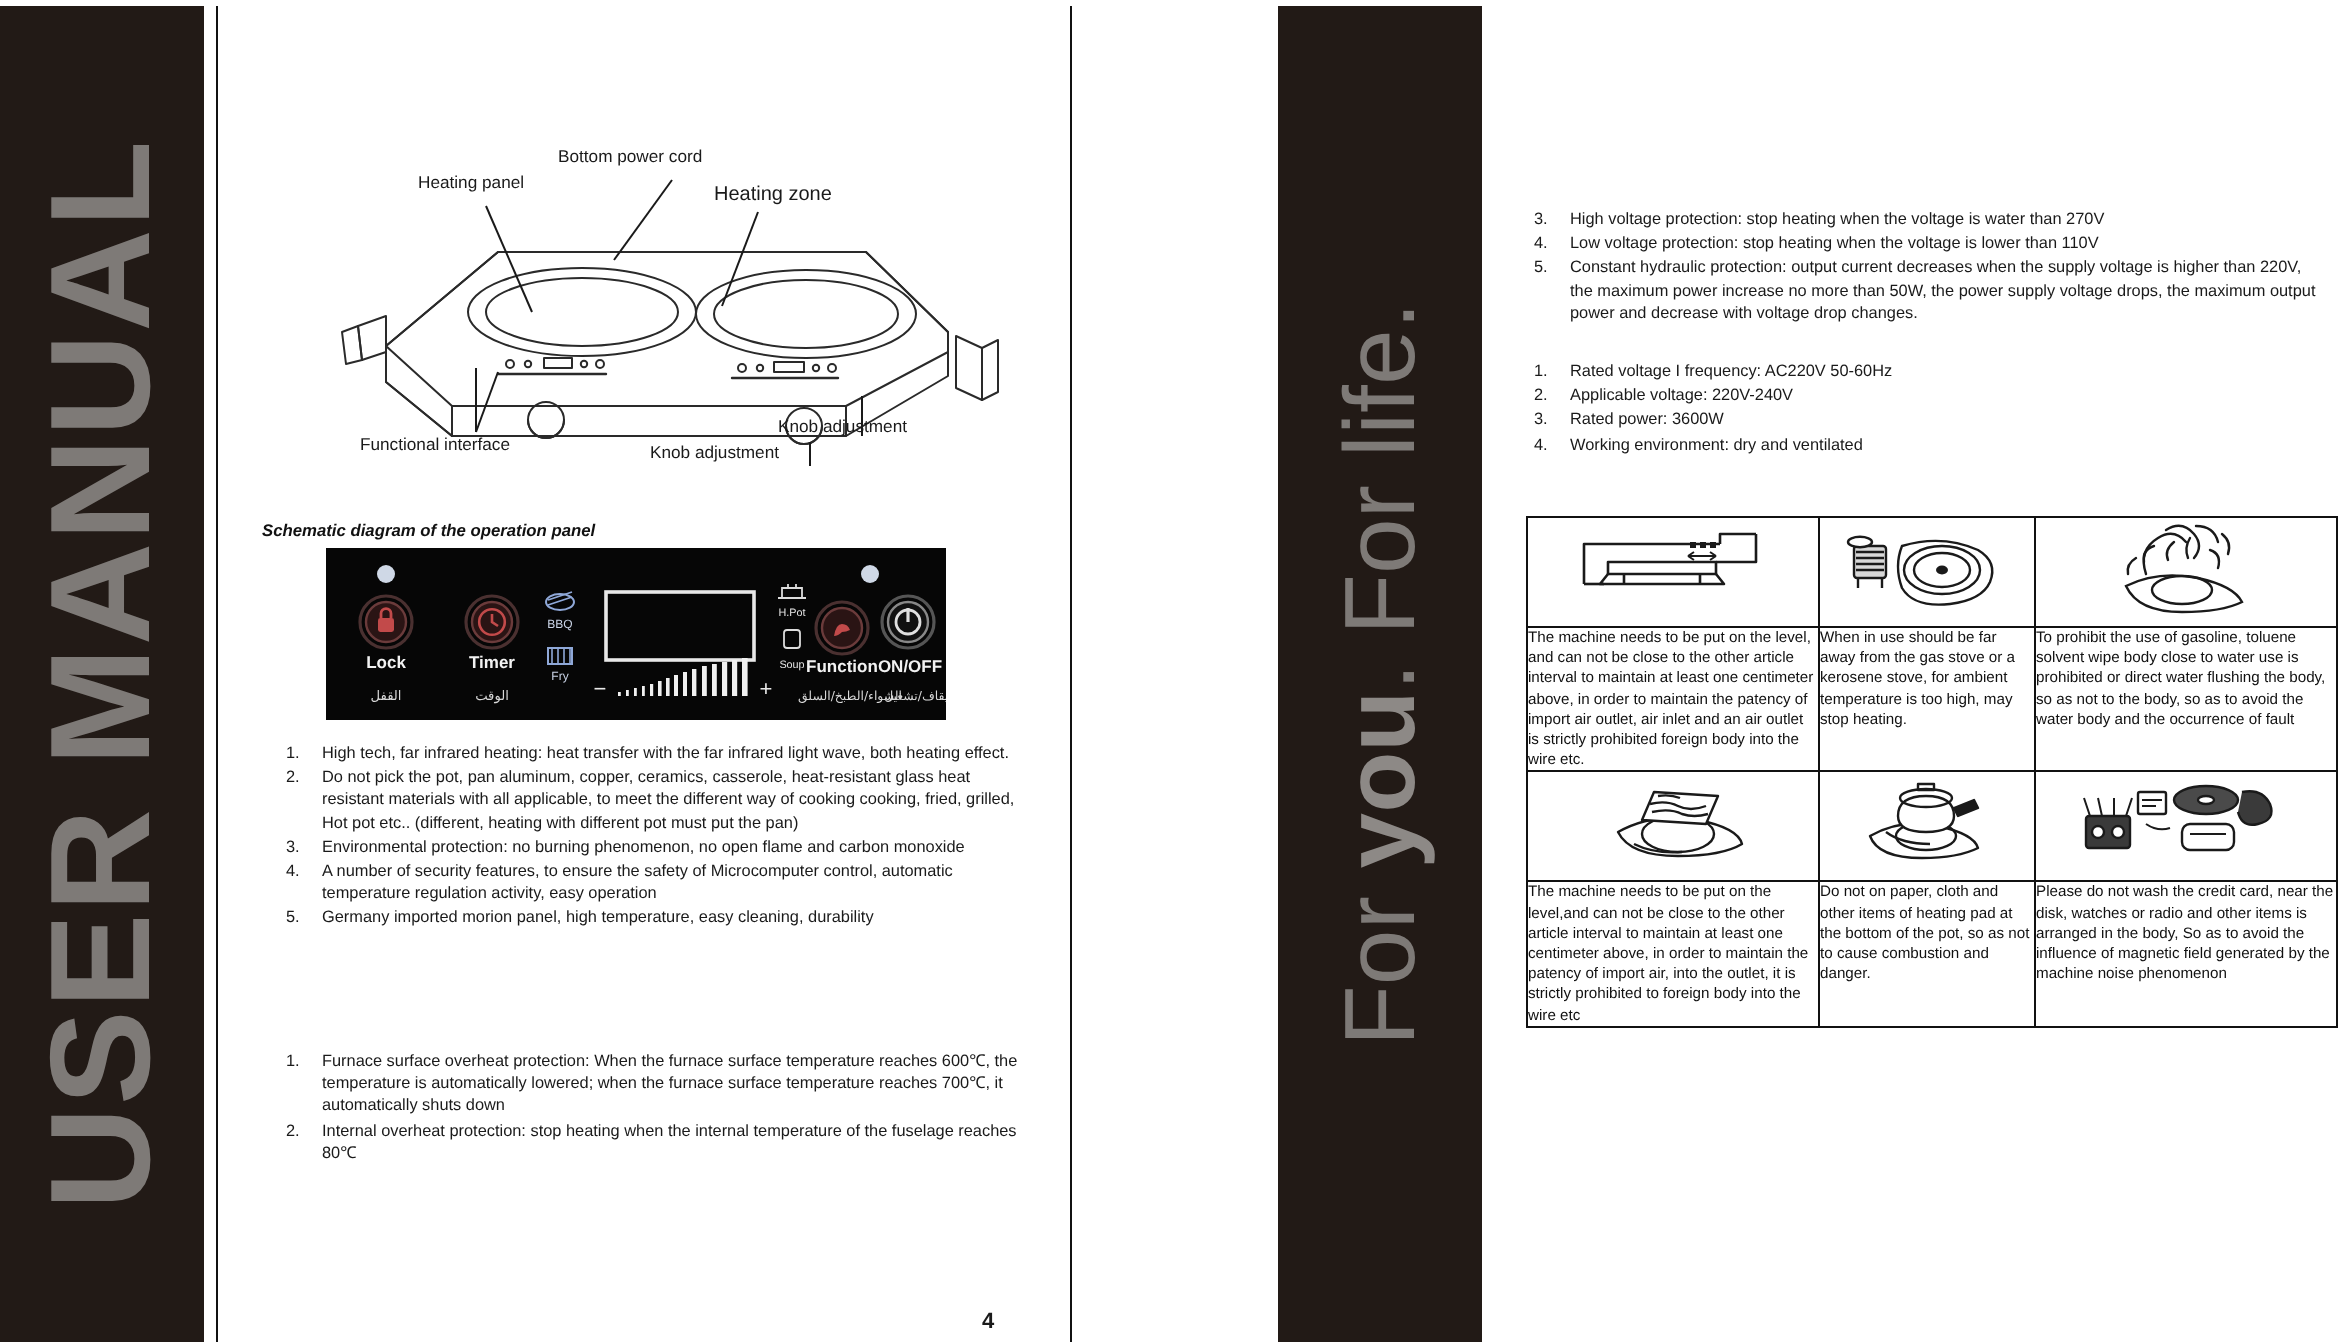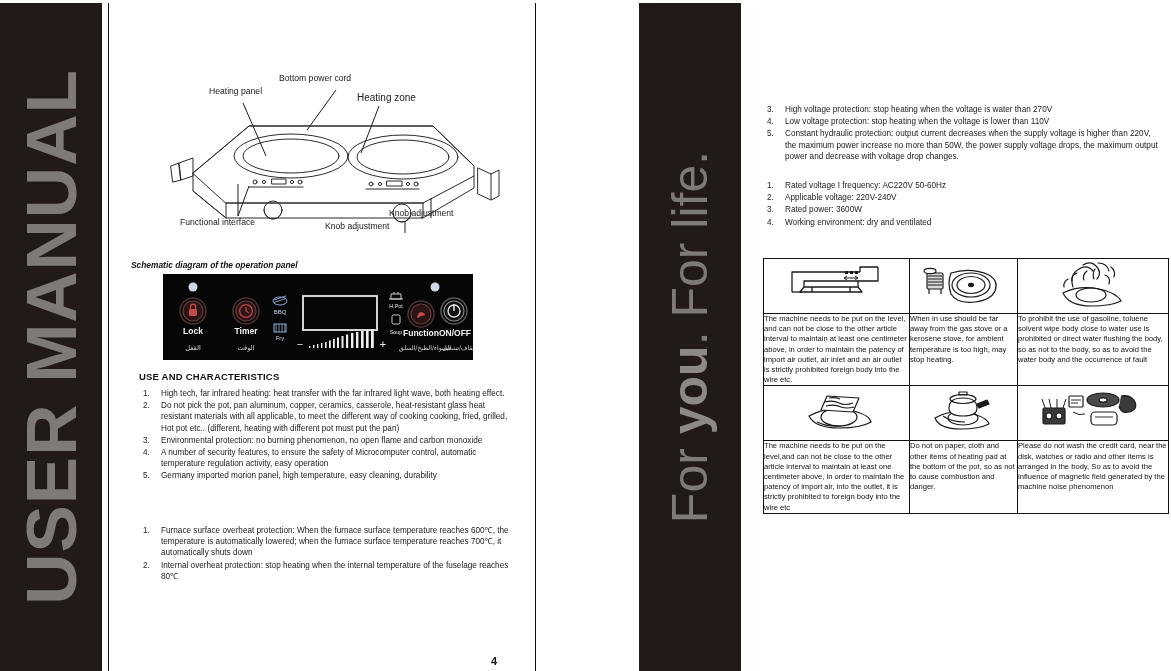--- a/index.html
+++ b/index.html
@@ -309,21 +309,20 @@
           <text x="292" y="62" fill="#f2f2f2" font-family="Liberation Sans, sans-serif" font-size="8.5" font-weight="bold" text-anchor="middle">ON/OFF</text>
 
           <text x="30" y="76" fill="#d8d8d8" font-family="DejaVu Sans, sans-serif" font-size="6.6" text-anchor="middle">القفل</text>
           <text x="83" y="76" fill="#d8d8d8" font-family="DejaVu Sans, sans-serif" font-size="6.6" text-anchor="middle">الوقت</text>
           <text x="262" y="76" fill="#d8d8d8" font-family="DejaVu Sans, sans-serif" font-size="6.2" text-anchor="middle">الشواء/الطبخ/السلق</text>
           <text x="296" y="76" fill="#d8d8d8" font-family="DejaVu Sans, sans-serif" font-size="6.2" text-anchor="middle">ايقاف/تشغيل</text>
         </svg>
       </div>
 
       <div class="blk-use">
-        <h2 class="sec">USE AND CHARACTERISTICS</h2>
         <ol class="num">
           <li><span class="n">1.</span><span>High tech, far infrared heating: heat transfer with the far infrared light wave, both heating effect.</span></li>
           <li><span class="n">2.</span><span>Do not pick the pot, pan aluminum, copper, ceramics, casserole, heat-resistant glass heat resistant materials with all applicable, to meet the different way of cooking cooking, fried, grilled, Hot pot etc.. (different, heating with different pot must put the pan)</span></li>
           <li><span class="n">3.</span><span>Environmental protection: no burning phenomenon, no open flame and carbon monoxide</span></li>
           <li><span class="n">4.</span><span>A number of security features, to ensure the safety of Microcomputer control, automatic temperature regulation activity, easy operation</span></li>
           <li><span class="n">5.</span><span>Germany imported morion panel, high temperature, easy cleaning, durability</span></li>
         </ol>
       </div>
 
       <div class="blk-sec">

